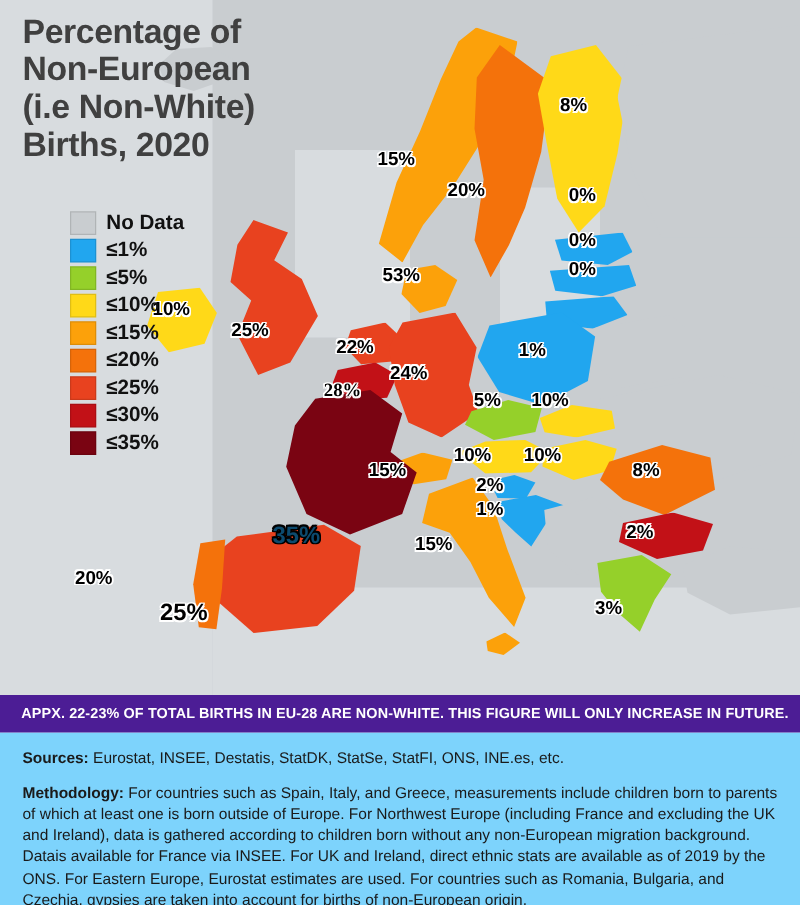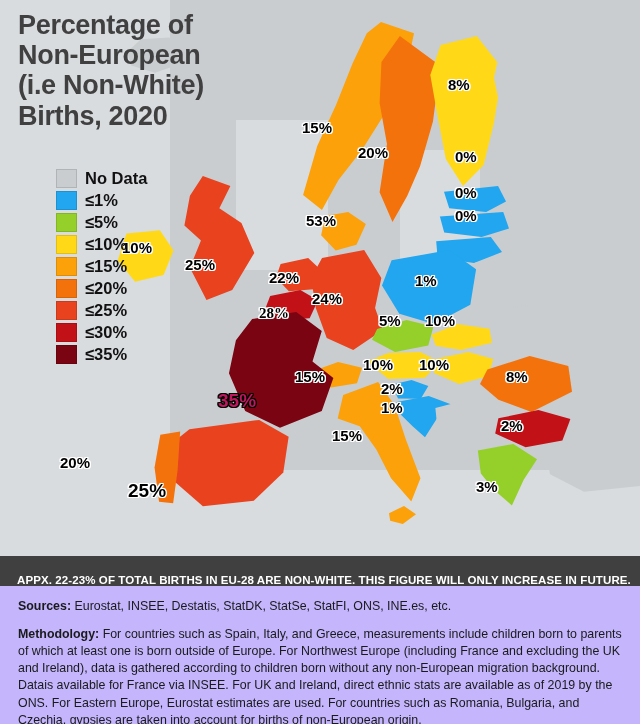--- a/index.html
+++ b/index.html
@@ -96,59 +96,60 @@
        1.2px -1.2px 0 #ffffff,
       -1.2px  1.2px 0 #ffffff,
        1.2px  1.2px 0 #ffffff,
       -1.2px 0 0 #ffffff, 1.2px 0 0 #ffffff,
        0 -1.2px 0 #ffffff, 0 1.2px 0 #ffffff;
   }
   .maplabel.lg {
     font-size: 19px;
   }
   .maplabel.white {
-    color: #be185d;
+    color: #0c4a6e;
     text-shadow:
       -1.2px -1.2px 0 #000000,
        1.2px -1.2px 0 #000000,
       -1.2px  1.2px 0 #000000,
        1.2px  1.2px 0 #000000,
       -1.2px 0 0 #000000, 1.2px 0 0 #000000,
        0 -1.2px 0 #000000, 0 1.2px 0 #000000;
+    margin-top: 28px;
   }
 
   
   #banner {
     position: absolute;
     left: 0;
     top: 556px;
     width: 640px;
     height: 30px;
-    background: #404040;
+    background: #4c1d95;
     color: #ffffff;
     display: flex;
-    align-items: flex-end;
+    align-items: center;
     z-index: 50;
   }
   #banner-text {
     font-size: 11.5px;
     font-weight: bold;
     letter-spacing: 0.1px;
     padding-left: 17px;
     white-space: nowrap;
   }
 
   
   #footer {
     position: absolute;
     left: 0;
     top: 586px;
     width: 640px;
     height: 138px;
-    background: #c4b5fd;
+    background: #7dd3fc;
     padding: 12px 18px 0 18px;
     box-sizing: border-box;
   }
   .foot-block {
     font-size: 12.4px;
     line-height: 1.38;
     color: #1a1a1a;
   }
   .foot-head {
     font-weight: bold;

